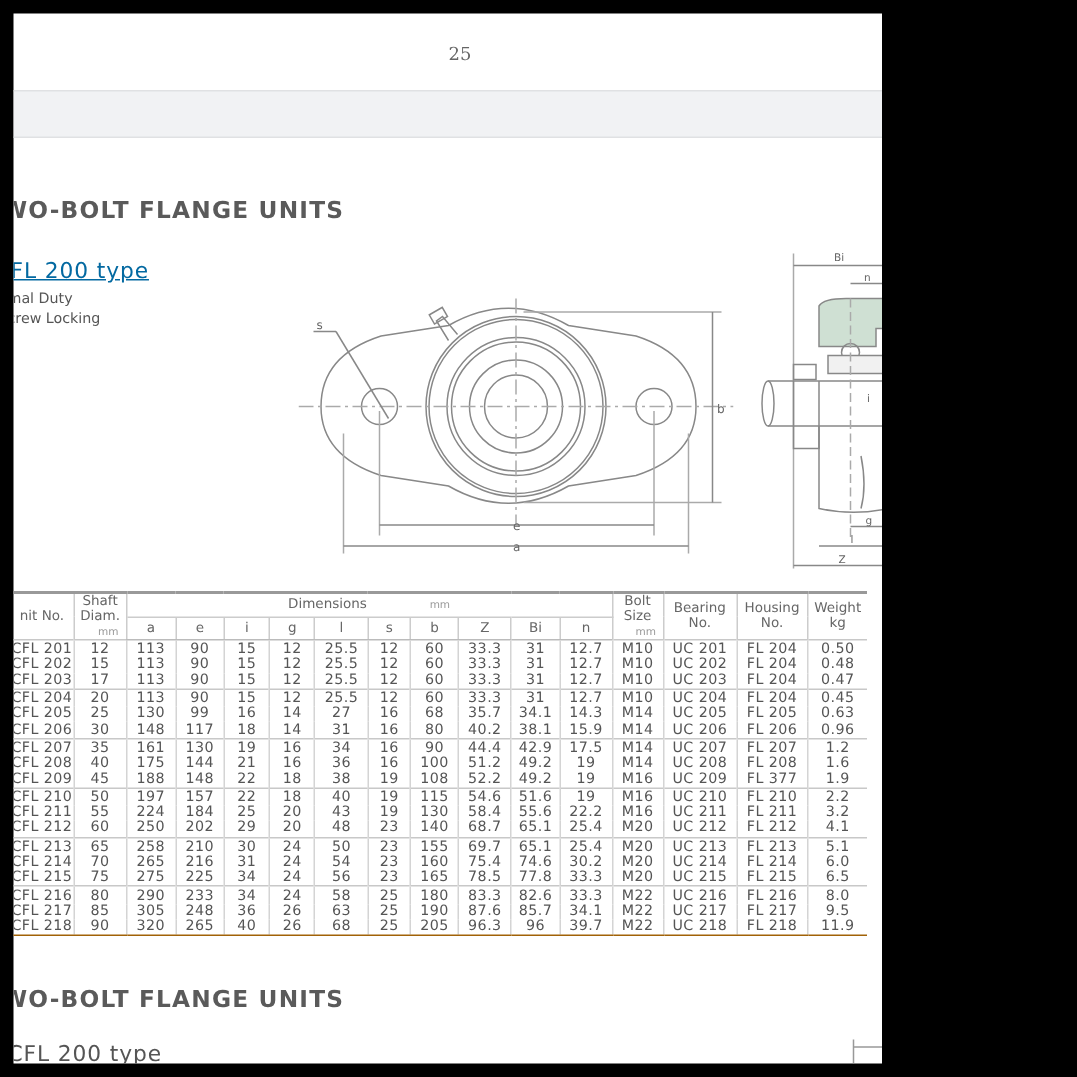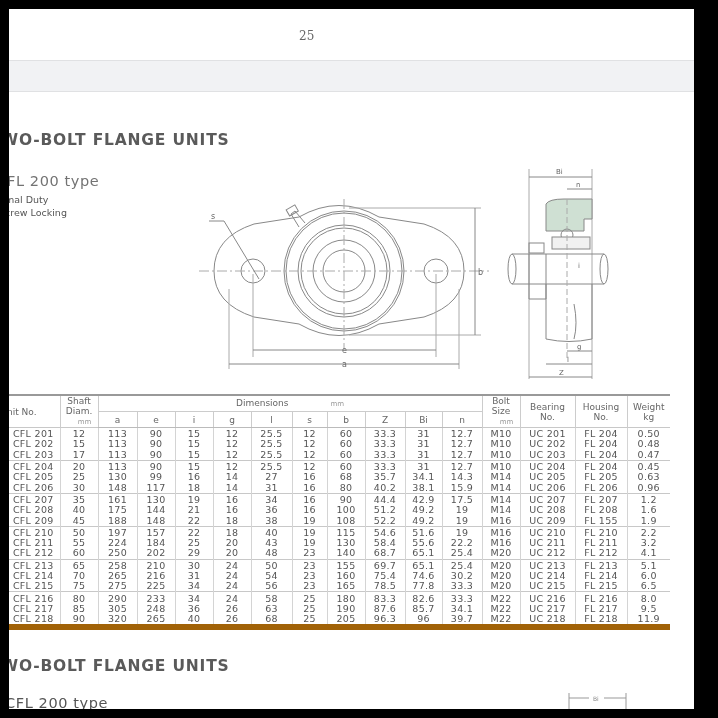--- a/index.html
+++ b/index.html
@@ -1,34 +1,34 @@
 <!DOCTYPE html>
 <html><head>
 <meta charset="utf-8">
 <style>
   html, body { margin:0; padding:0; }
   body { width:718px; height:718px; background:#000; position:relative; overflow:hidden;
          font-family:"DejaVu Sans", sans-serif; }
-  .page { position:absolute; left:9px; top:9px; width:685px; height:700px; background:#fff; overflow:hidden; }
+  .page { position:absolute; left:9px; top:9px; width:579px; height:700px; background:#fff; overflow:hidden; }
   .page-number { position:absolute; left:290px; top:20px; font-family:"DejaVu Serif", serif; font-size:12px; color:#666; }
   .band { position:absolute; left:0; top:51px; width:697px; height:30px; background:#f1f2f4;
           border-top:1px solid #e0e1e3; border-bottom:1px solid #e0e1e3; }
   .section-title { position:absolute; left:-8px; font-size:15.5px; font-weight:bold; color:#5a5a5a; letter-spacing:0.8px; }
-  .type-title { position:absolute; left:-2px; top:164px; font-size:14.5px; color:#737373; letter-spacing:0.6px; }
+  .type-title { position:absolute; left:-2px; top:164px; font-size:14.5px; color:#0369a1; letter-spacing:0.6px;text-decoration:underline; }
   .type-title-2 { position:absolute; left:-4px; top:686px; font-size:14.5px; color:#555; letter-spacing:0.6px; }
   .subtitle { position:absolute; left:-4px; font-size:9.5px; color:#555; }
   .drawing { position:absolute; }
   table.spec { position:absolute; left:-10px; top:385px; border-collapse:collapse; font-size:9.5px; color:#555; }
   table.spec th { font-weight:normal; color:#666; font-size:9px; border-left:1px solid #ccc; padding:0; text-align:center; line-height:10px; }
   table.spec td { border-left:1px solid #d4d4d4; padding:0; text-align:center; height:10.3px; line-height:10px; letter-spacing:0.3px; }
   table.spec td.unit { text-align:center; padding-left:8px; border-left:none; }
-  table.spec th.unit { text-align:left; padding-left:8px; border-left:none; }
+  table.spec th.unit { text-align:center; padding-left:8px; border-left:none; }
   table.spec tr.top th { border-top:2px solid #999; }
   table.spec tr.grpstart td { border-top:1px solid #c8c8c8; padding-top:1px; }
-  table.spec tr.last td { border-bottom:6px solid #a16207; }
+  table.spec tr.last td { border-bottom:1px solid #a16207; }
   .sub { font-size:7px; color:#999;padding-left:11px; }
   .hdr-sub th { border-top:1px solid #ccc; border-bottom:1px solid #bbb; height:14px; }
 </style>
 </head>
 <body>
 
 <div class="page">
 
   <div class="page-number">25</div>
   <div class="band"></div>
@@ -330,21 +330,21 @@
           <td>22</td>
           <td>18</td>
           <td>38</td>
           <td>19</td>
           <td>108</td>
           <td>52.2</td>
           <td>49.2</td>
           <td>19</td>
           <td>M16</td>
           <td>UC 209</td>
-          <td>FL 155</td>
+          <td>FL 377</td>
           <td>1.9</td>
         </tr>
         <tr class="grpstart">
           <td class="unit">CFL 210</td>
           <td>50</td>
           <td>197</td>
           <td>157</td>
           <td>22</td>
           <td>18</td>
           <td>40</td>

